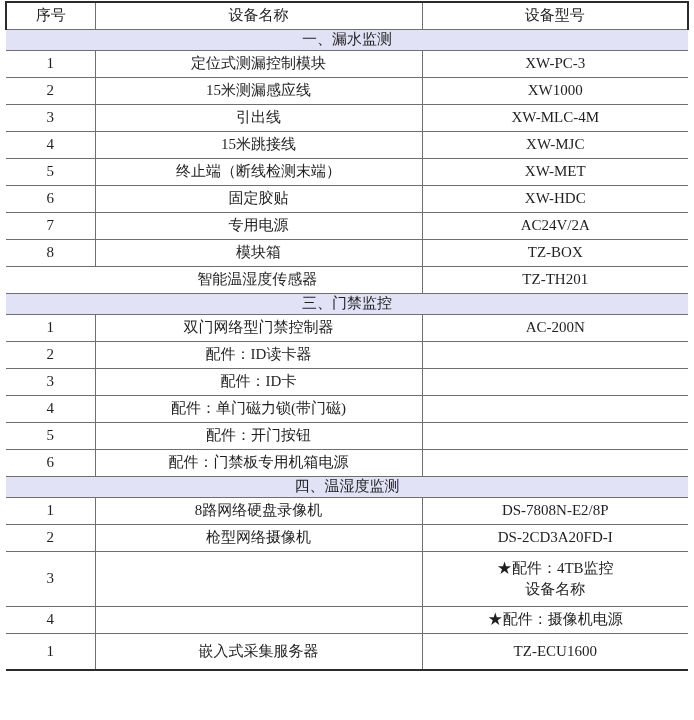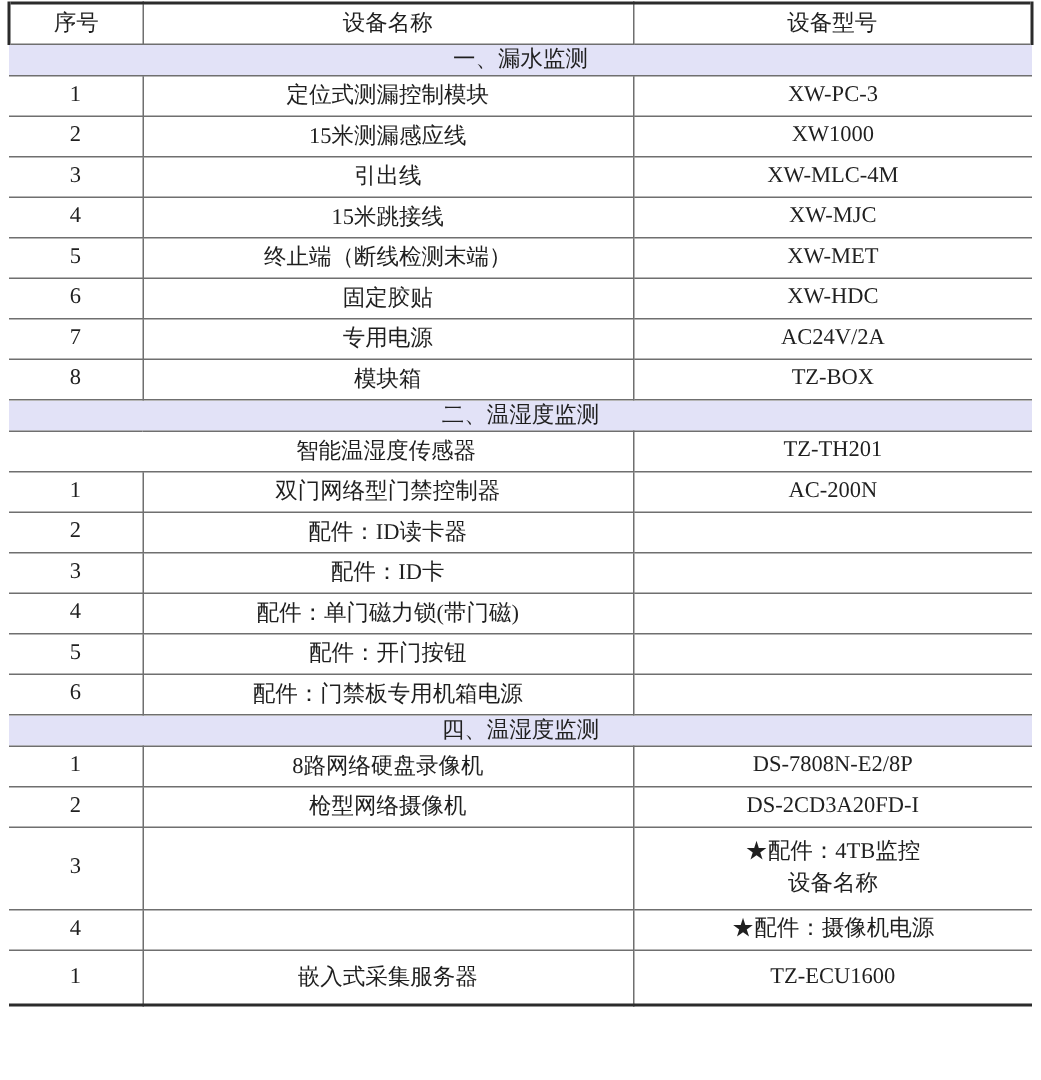--- a/index.html
+++ b/index.html
@@ -115,26 +115,26 @@
         <tr class="data">
           <td>7</td>
           <td>专用电源</td>
           <td class="model-cell">AC24V/2A</td>
         </tr>
         <tr class="data">
           <td>8</td>
           <td>模块箱</td>
           <td class="model-cell">TZ-BOX</td>
         </tr>
-        <tr class="sec">
-          <td colspan="3" class="section">二、温湿度监测</td>
-        </tr>
         <tr class="data">
           <td colspan="2" class="merged">智能温湿度传感器</td>
           <td class="model-cell">TZ-TH201</td>
+        </tr>
+        <tr class="sec">
+          <td colspan="3" class="section">三、门禁监控</td>
         </tr>
         <tr class="data">
           <td>1</td>
           <td>双门网络型门禁控制器</td>
           <td class="model-cell">AC-200N</td>
         </tr>
         <tr class="data">
           <td>2</td>
           <td>配件：ID读卡器</td>
           <td class="model-cell"></td>

